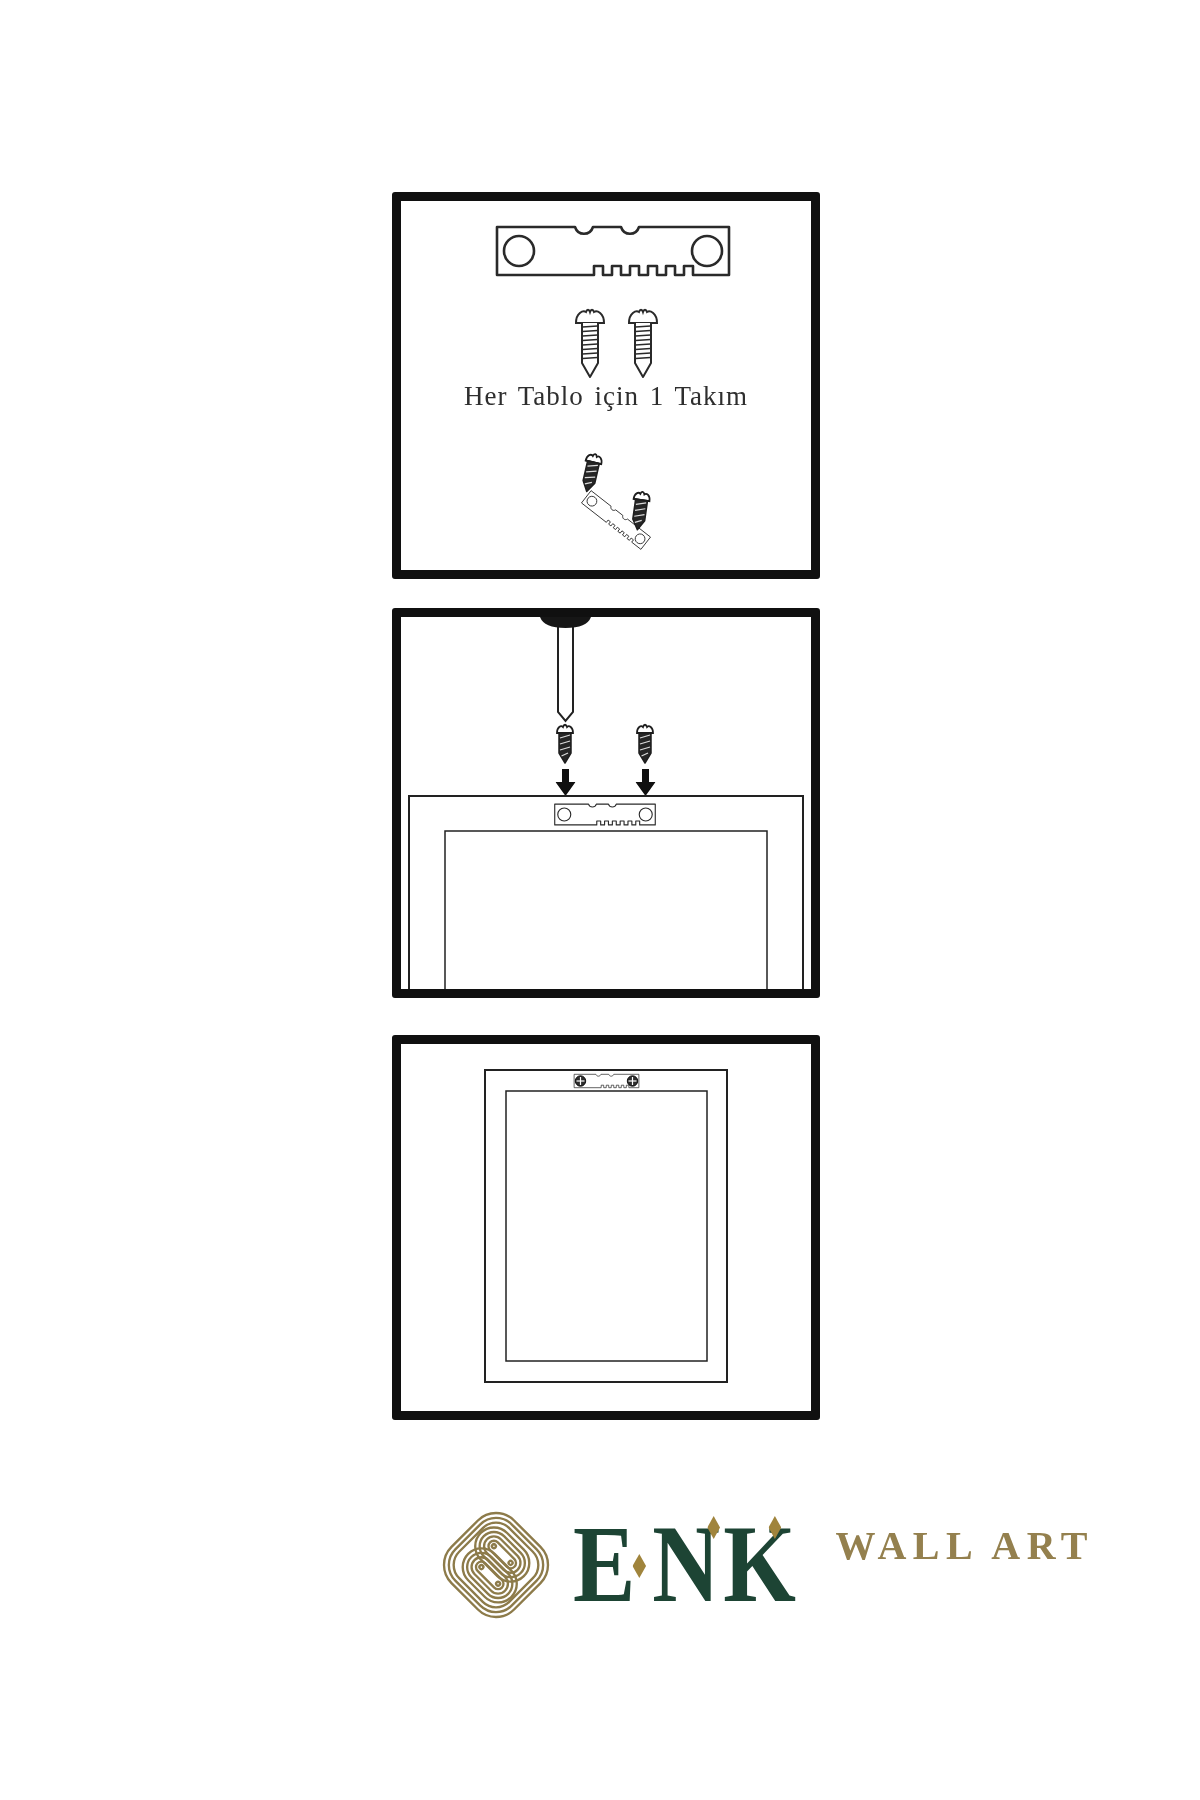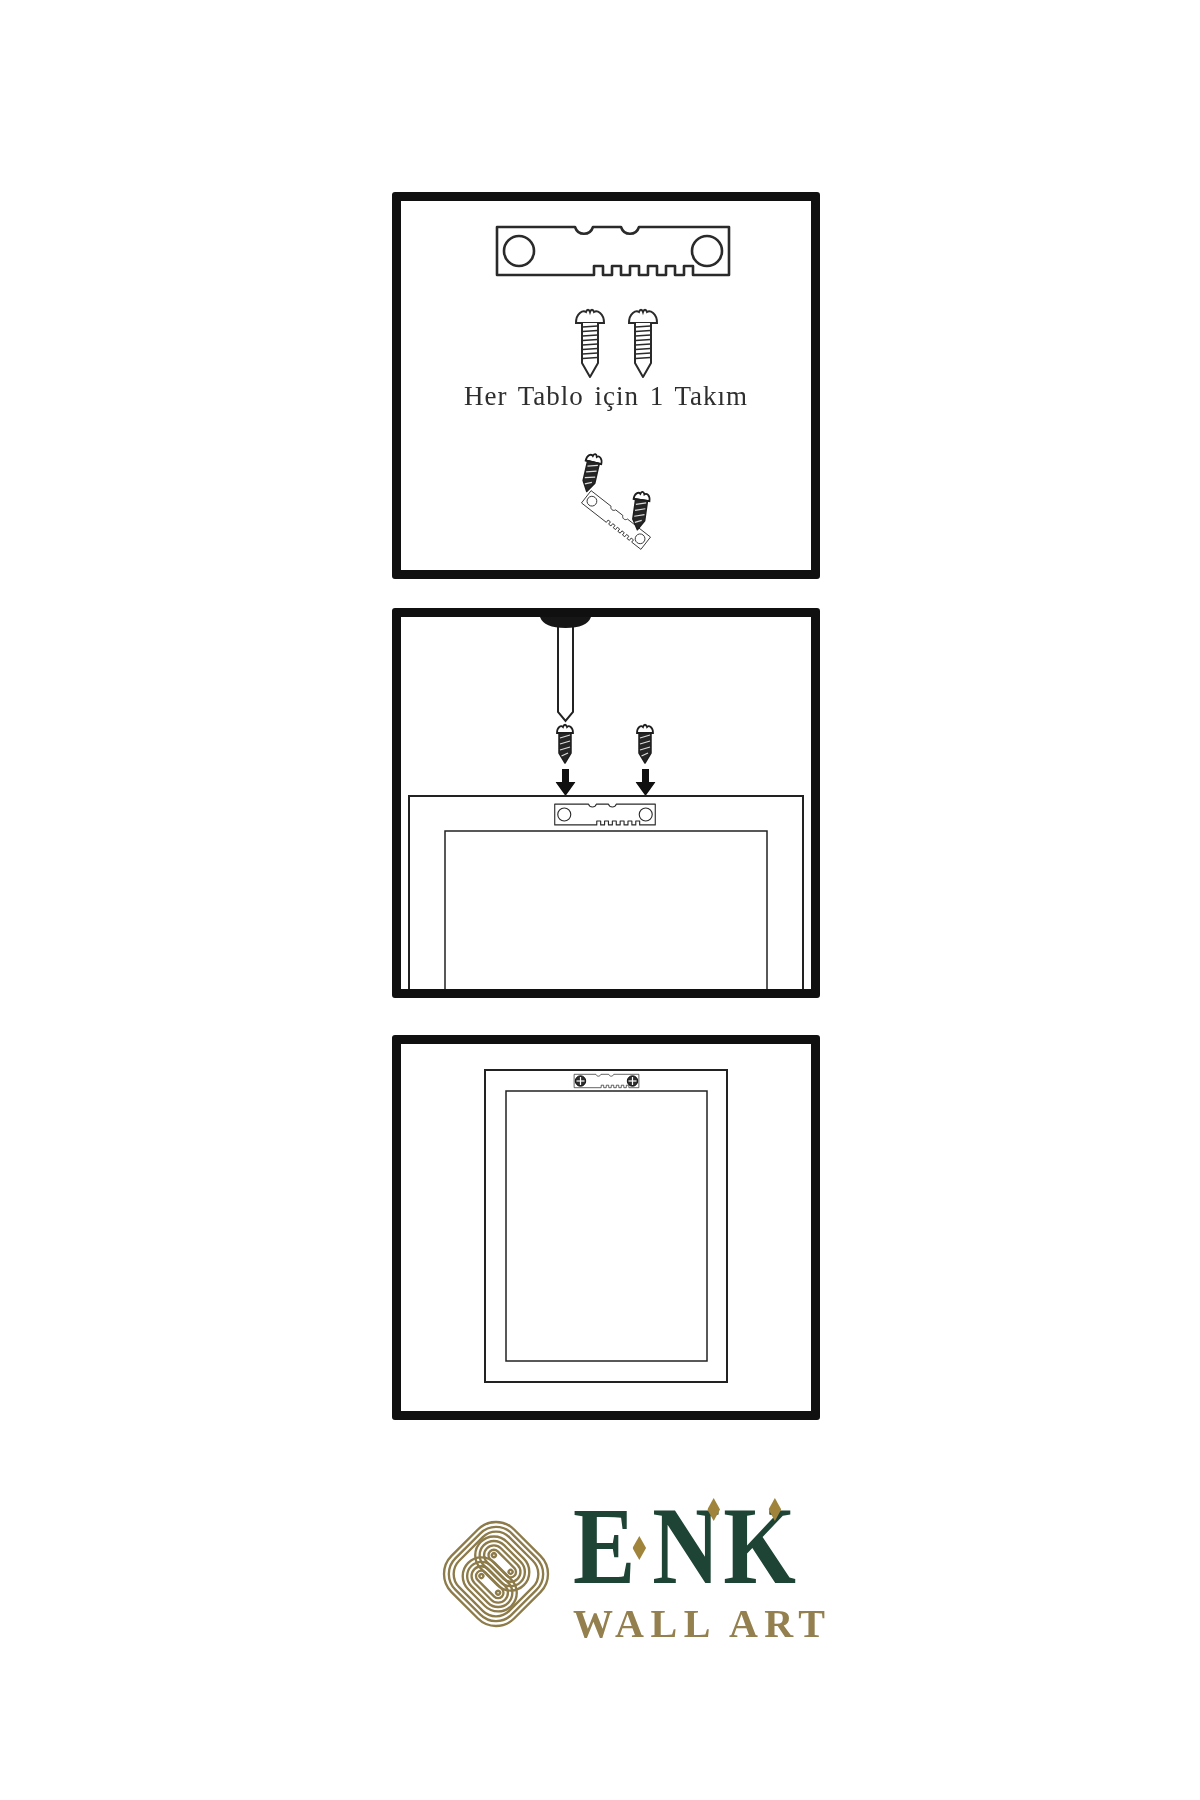--- a/index.html
+++ b/index.html
@@ -4,21 +4,21 @@
 <style>
   html,body{margin:0;padding:0;background:#ffffff;}
   .page{position:relative;width:1200px;height:1800px;background:#ffffff;overflow:hidden;
         font-family:"Liberation Serif", serif;}
   .panel{position:absolute;left:392px;width:428px;border:9px solid #101010;border-radius:3px;
          background:#ffffff;box-sizing:border-box;}
   .panel-svg{position:absolute;left:0;top:0;display:block;}
   .caption{position:absolute;left:-9px;width:428px;top:180px;text-align:center;
            font-size:27px;letter-spacing:1px;word-spacing:3px;color:#2e2e2e;}
   .logo{position:absolute;left:437px;top:1498px;display:flex;align-items:center;gap:18px;}
-  .logo-text{display:flex;flex-direction:column;}
+  .logo-text{display:flex;}
   .brand{position:relative;height:96px;line-height:96px;font-weight:bold;font-size:110px;
          color:#1d4434;transform:scaleX(0.85);transform-origin:left center;white-space:nowrap;}
   .brand .ltr-e{margin-right:20px;}
   .brand .ltr-k{margin-left:4px;}
   .diamond{position:absolute;background:#a0843c;clip-path:polygon(50% 0,100% 50%,50% 100%,0 50%);}
   .d1{width:16px;height:24px;left:70px;top:38px;}
   .d2{width:15px;height:23px;left:158px;top:0px;}
   .d3{width:15px;height:23px;left:230px;top:0px;}
   .tagline{margin-top:6px;font-size:40px;font-weight:bold;letter-spacing:6.5px;color:#94804e;white-space:nowrap;}
 </style>

